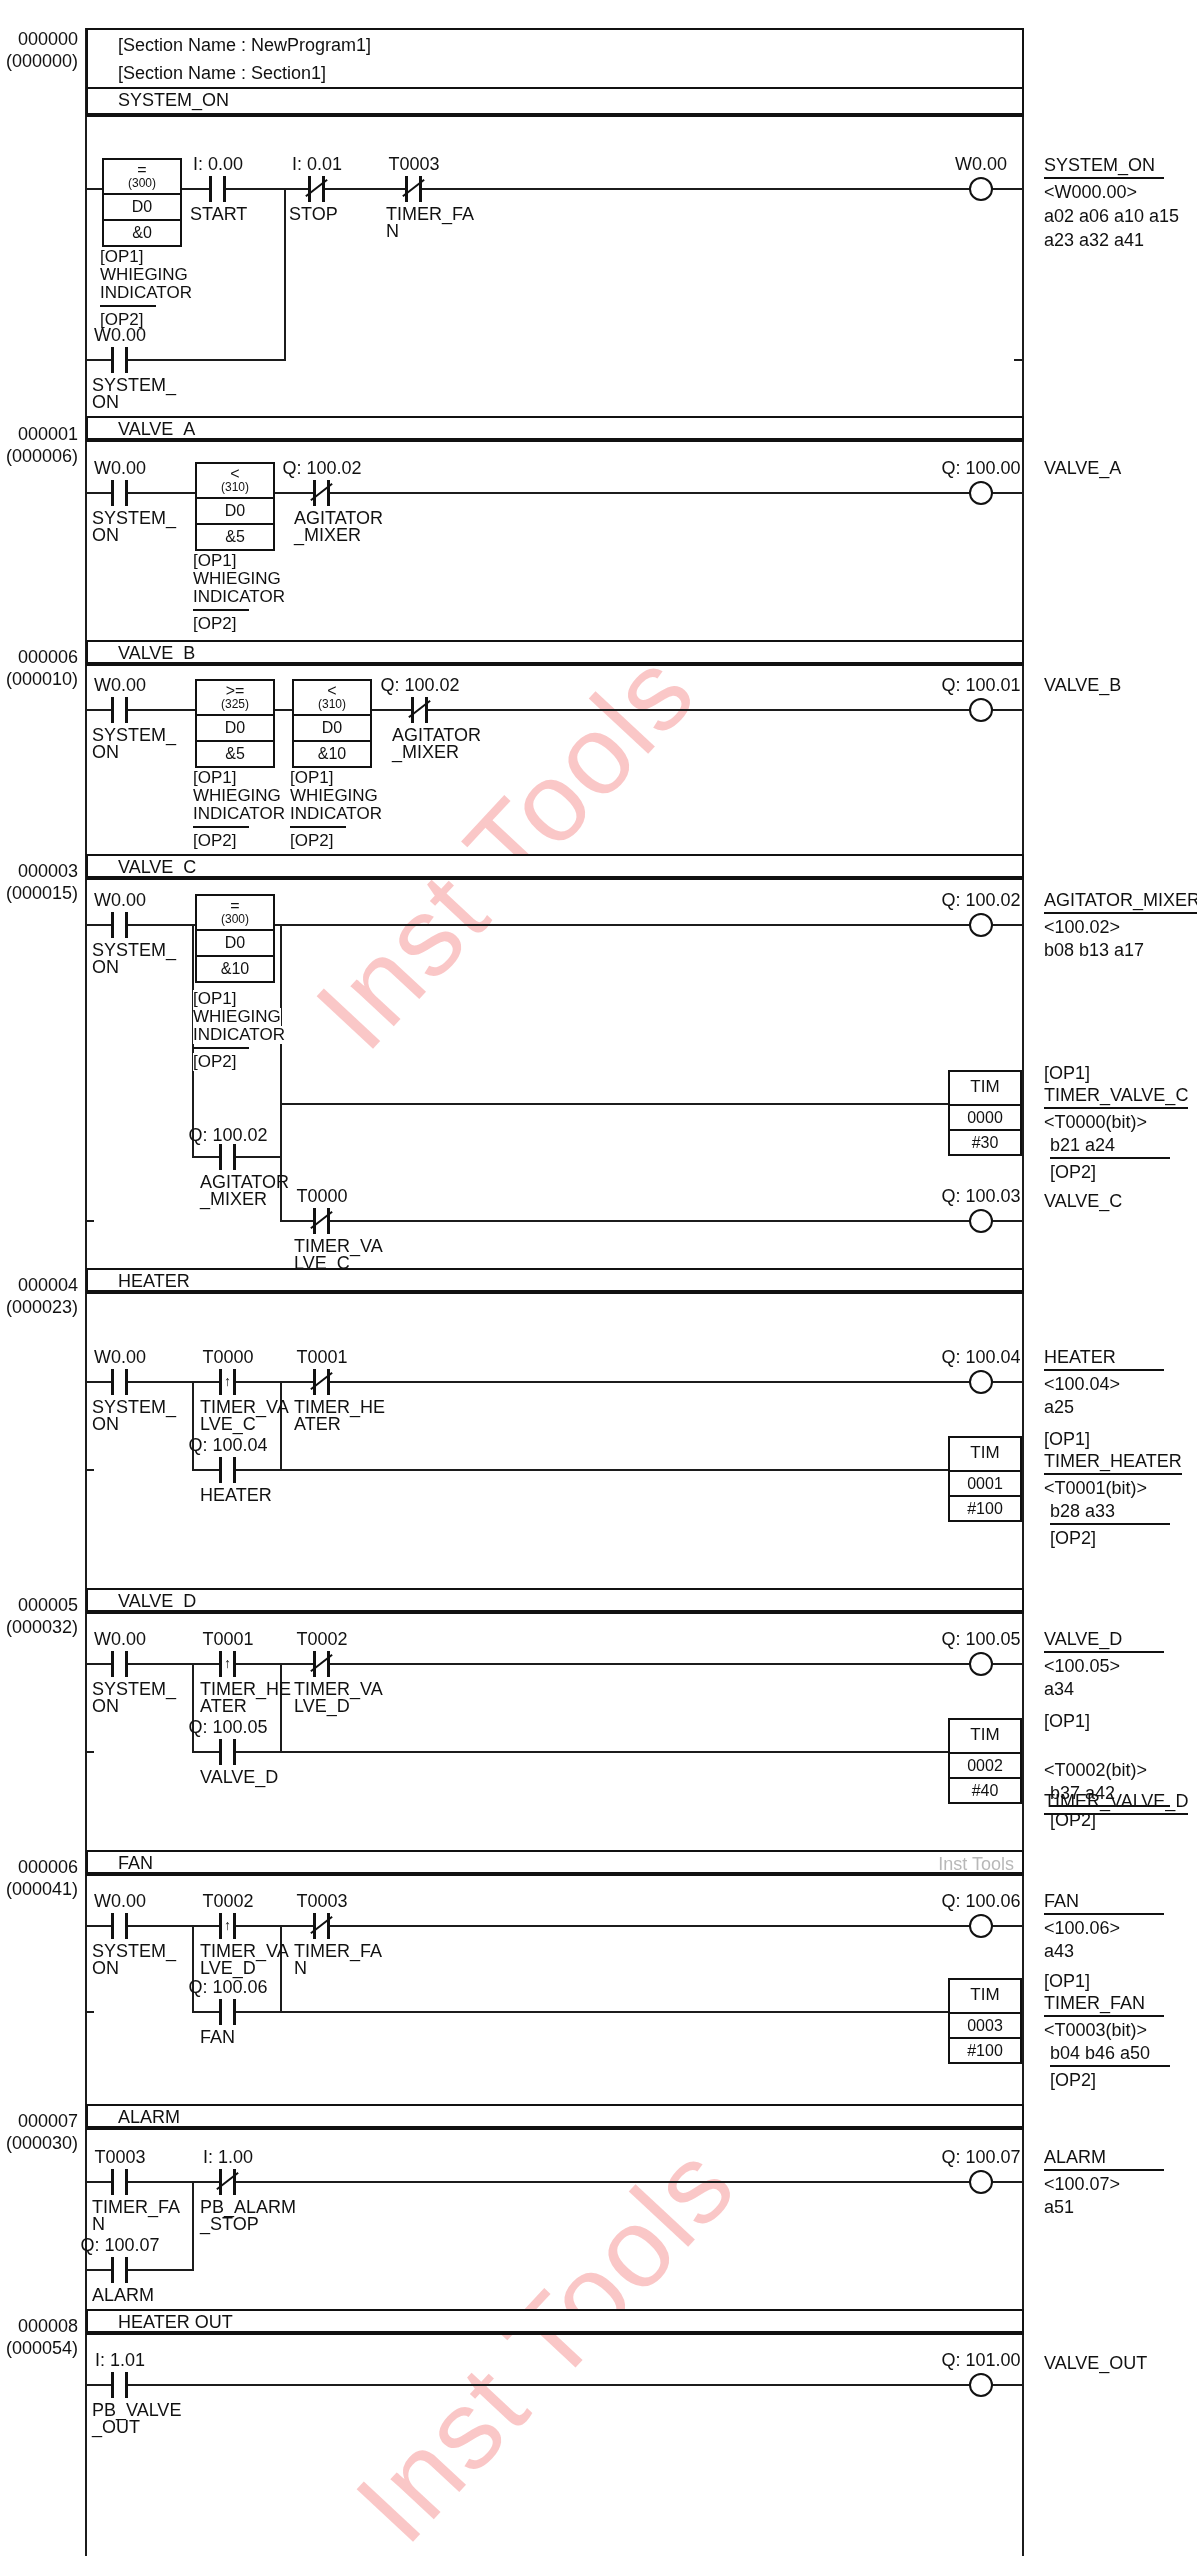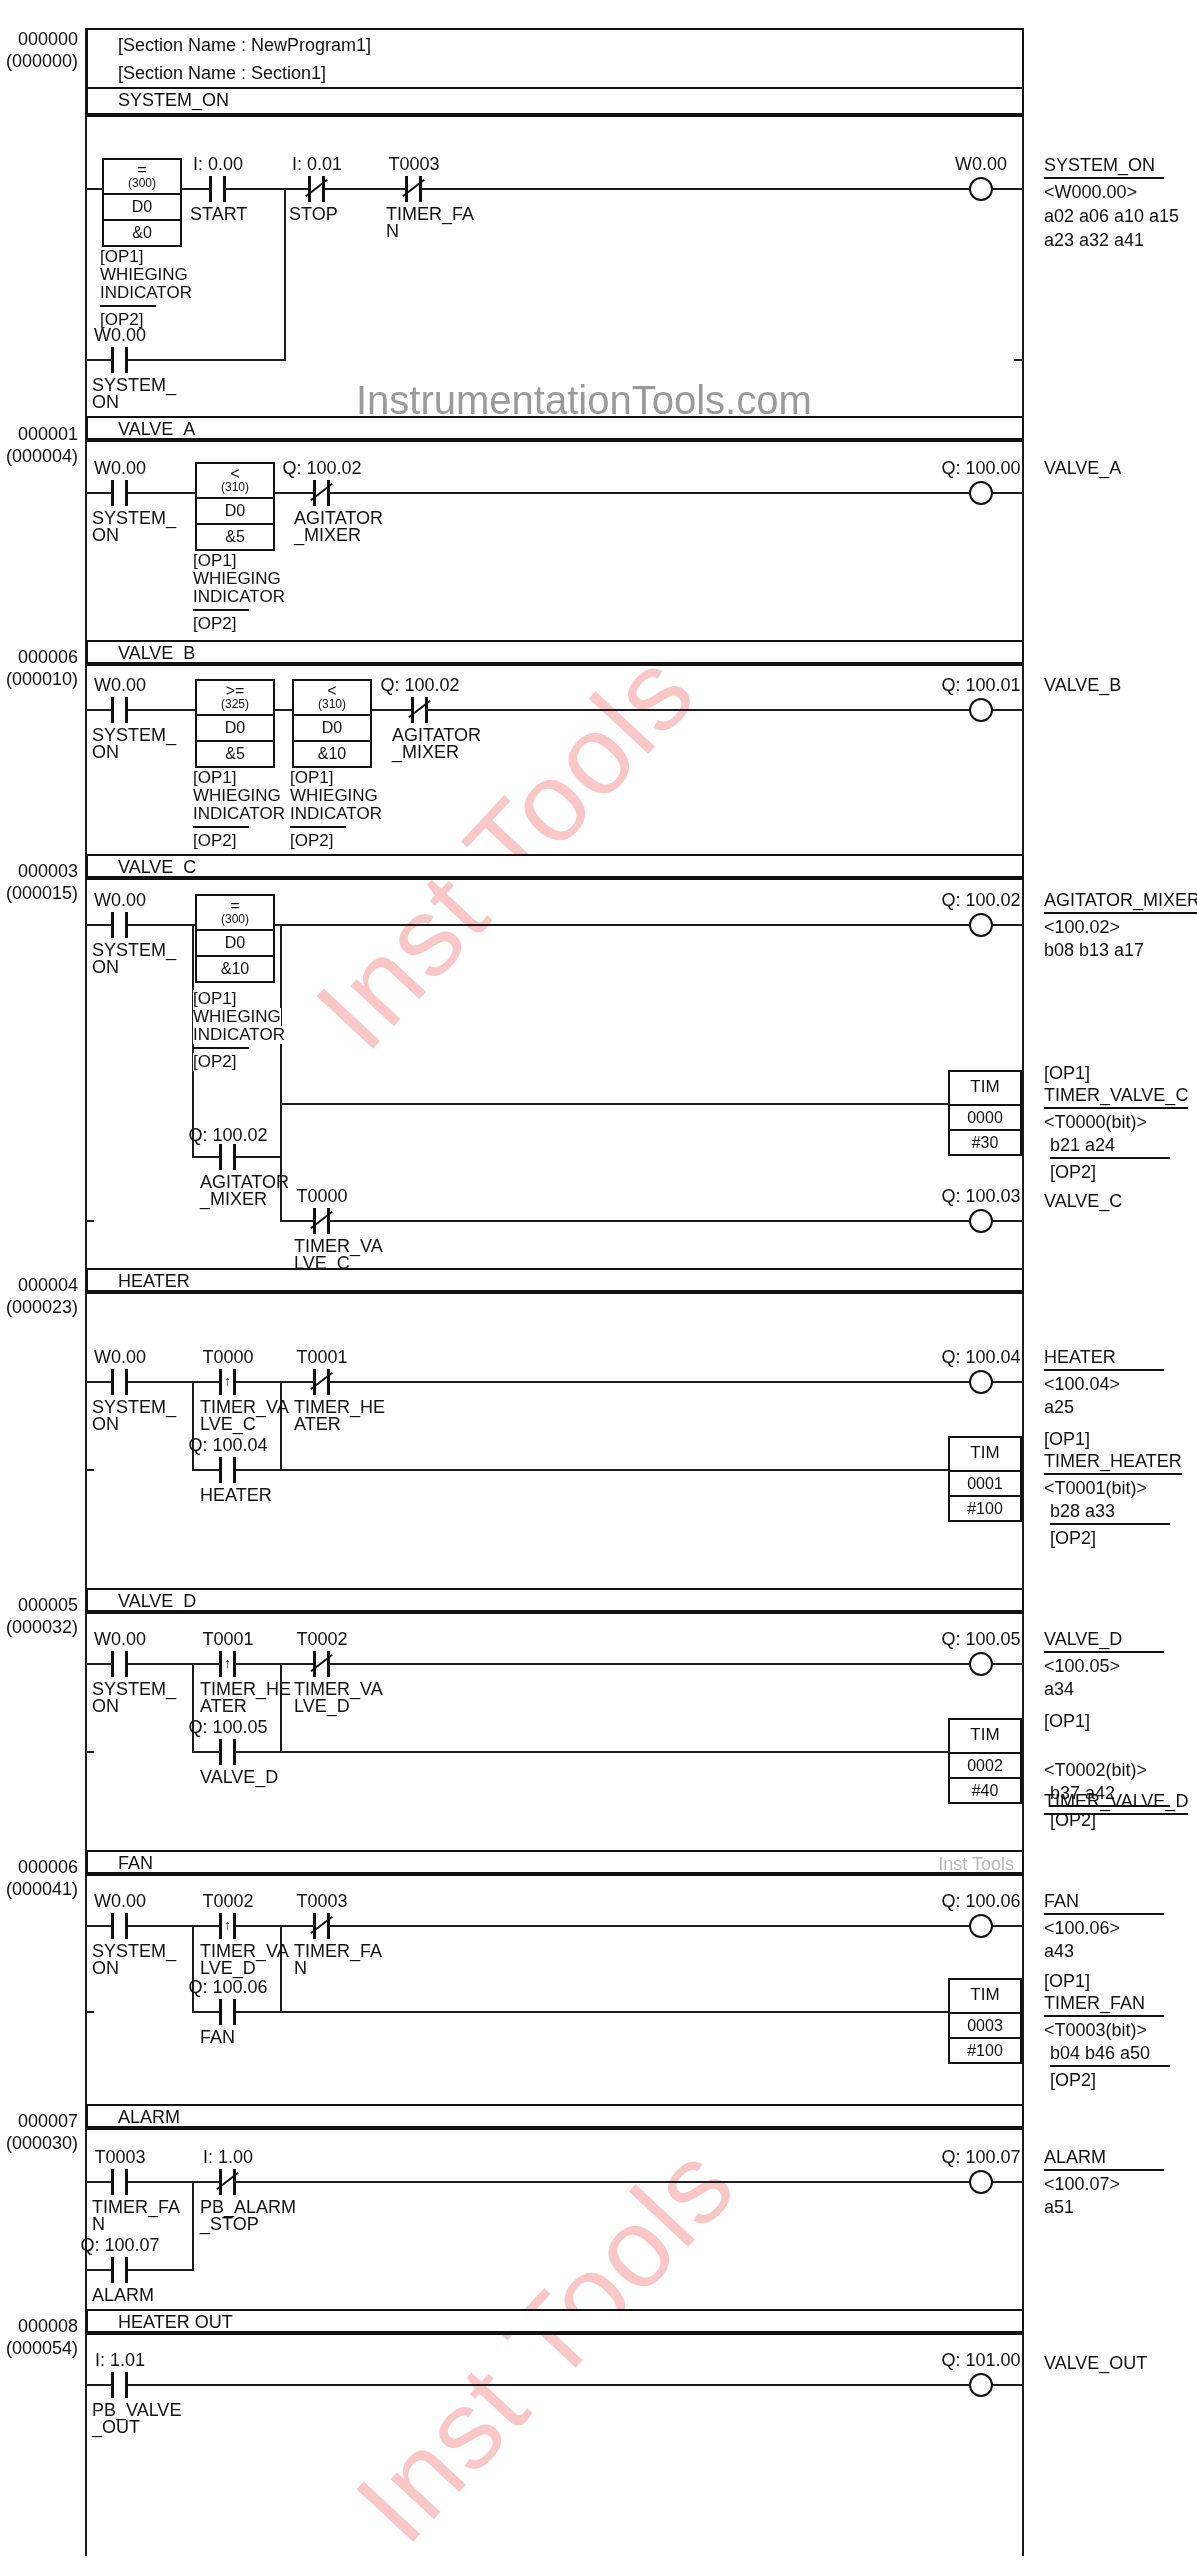--- a/index.html
+++ b/index.html
@@ -39,21 +39,20 @@
   .wmb{position:absolute;left:900px;width:114px;text-align:right;font-size:18px;color:#b8b8b8}
 </style>
 </head>
 <body>
 
 <div id="app">
 
   <div class="v" style="left:85px;top:28px;height:2528px"></div>
   <div class="v" style="left:1022px;top:28px;height:2528px"></div>
 
-  <div class="wm">InstrumentationTools.com</div>
   <div class="wmr" style="left:385px;top:945px">Inst Tools</div>
   <div class="wmr" style="left:425px;top:2438px">Inst Tools</div>
 
   <div class="num" style="top:30px">000000</div>
   <div class="num" style="top:52px">(000000)</div>
   <div class="pbox"></div>
   <div class="t" style="left:118px;top:36px">[Section Name : NewProgram1]</div>
   <div class="t" style="left:118px;top:64px">[Section Name : Section1]</div>
   <div class="sec" style="top:87px;height:24px"></div>
   <div class="t" style="left:118px;top:91px">SYSTEM_ON</div>
@@ -110,21 +109,21 @@
   <div class="t" style="left:92px;top:393px">ON</div>
 
   <div class="t c" style="left:981px;top:155px">W0.00</div>
   <div class="coil" style="left:969px;top:177px"></div>
   <div class="cm" style="top:156px"><span class="un">SYSTEM_ON</span></div>
   <div class="cm" style="top:183px">&lt;W000.00&gt;</div>
   <div class="cm" style="top:207px">a02 a06 a10 a15</div>
   <div class="cm" style="top:231px">a23 a32 a41</div>
 
   <div class="num" style="top:425px">000001</div>
-  <div class="num" style="top:447px">(000004)</div>
+  <div class="num" style="top:447px">(000006)</div>
   <div class="sec" style="top:416px"></div>
   <div class="t" style="left:118px;top:420px">VALVE_A</div>
 
   <div class="h" style="left:86px;top:492px;width:938px"></div>
 
   <div class="t c" style="left:120px;top:459px">W0.00</div>
   <div class="ct" style="left:111px;top:480px">
       <i class="b1"></i>
       <i class="b2"></i>
     </div>

